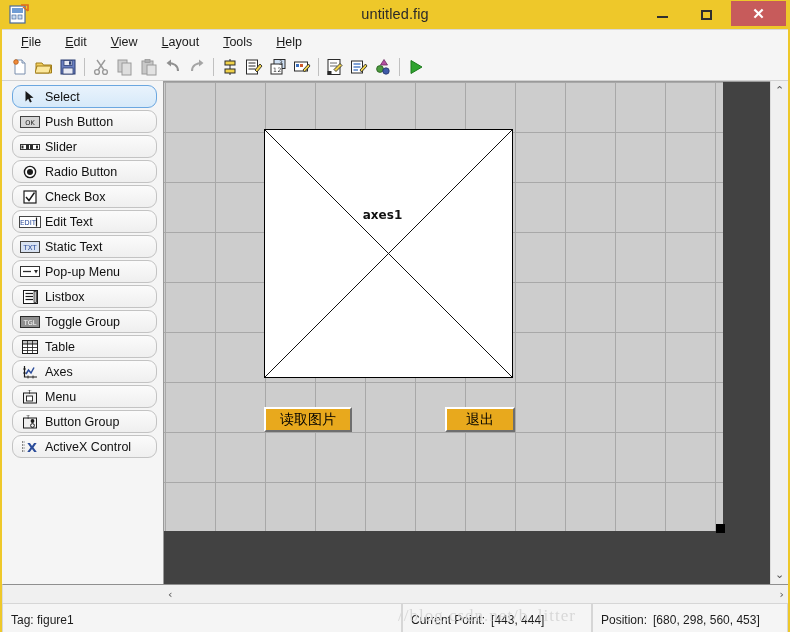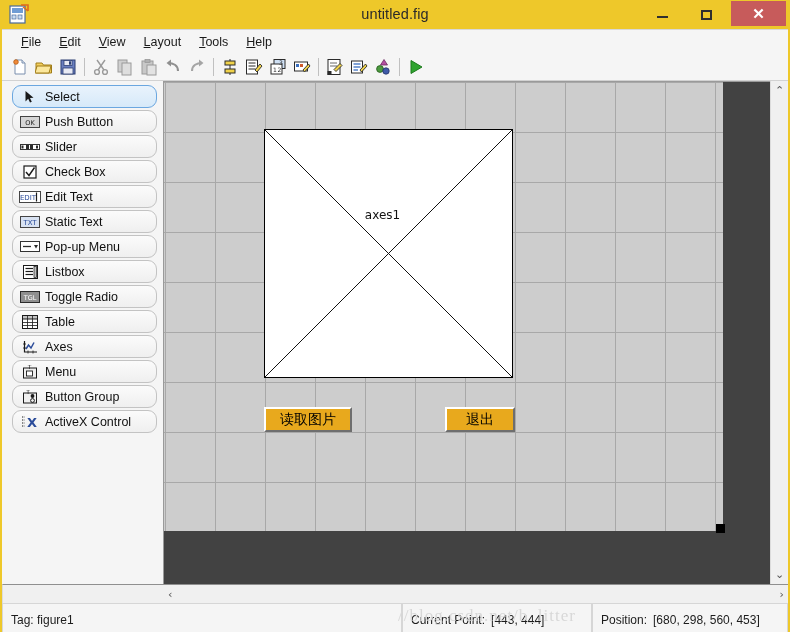--- a/index.html
+++ b/index.html
@@ -72,20 +72,21 @@
   #menu-bar {
     flex: 0 0 24px;
     height: 24px;
     background: #f5f5f5;
     border-top: 1px solid #d8d8d8;
     margin: 0 2px;
     display: flex;
     align-items: center;
     padding-left: 10px;
     box-sizing: border-box;
+    gap: 6px;
   }
   .menu-item {
     font-size: 12.5px;
     color: #1a1a1a;
     padding: 2px 9px;
     cursor: default;
   }
   .menu-item .mnemonic { text-decoration: underline; }
 
   
@@ -201,20 +202,21 @@
   }
   #axes1 svg { display: block; }
   #axes1-label {
     position: absolute;
     left: 0; right: 12px;
     top: 78px;
     text-align: center;
     font-size: 12px;
     color: #111111;
     font-family: "DejaVu Sans", sans-serif;
+    font-weight: bold;
   }
 
   
   .gui-pushbutton {
     position: absolute;
     background: #e8a91d;
     border-top: 2px solid #ffffff;
     border-left: 2px solid #ffffff;
     border-right: 2px solid #6e6e6e;
     border-bottom: 2px solid #6e6e6e;
@@ -523,20 +525,29 @@
               <rect x="0.5" y="2.5" width="19" height="5" fill="#ffffff" stroke="#333" stroke-width="1"></rect>
               <rect x="6" y="3" width="3" height="4" fill="#2b2b2b"></rect>
               <rect x="10" y="3" width="3" height="4" fill="#2b2b2b"></rect>
               <rect x="1.5" y="3.5" width="2" height="3" fill="#2b2b2b"></rect>
               <rect x="16" y="3.5" width="2" height="3" fill="#2b2b2b"></rect>
             </svg>
         </span>
         <span class="palette-label">Slider</span>
       </div>
 
+      <div class="palette-item">
+        <span class="palette-icon">
+          <svg width="14" height="14" viewBox="0 0 14 14">
+              <circle cx="7" cy="7" r="5.6" fill="#ffffff" stroke="#1a1a1a" stroke-width="1.4"></circle>
+              <circle cx="7" cy="7" r="3" fill="#1a1a1a"></circle>
+            </svg>
+        </span>
+        <span class="palette-label">Radio Button</span>
+      </div>
 
       <div class="palette-item">
         <span class="palette-icon">
           <svg width="14" height="14" viewBox="0 0 14 14">
               <rect x="1" y="1" width="12" height="12" fill="#ffffff" stroke="#1a1a1a" stroke-width="1.2"></rect>
               <path d="M3 7 L6 10.5 L11.5 2.5" fill="none" stroke="#1a1a1a" stroke-width="1.4"></path>
             </svg>
         </span>
         <span class="palette-label">Check Box</span>
       </div>
@@ -586,21 +597,21 @@
         <span class="palette-label">Listbox</span>
       </div>
 
       <div class="palette-item">
         <span class="palette-icon">
           <svg width="20" height="12" viewBox="0 0 20 12">
               <rect x="0.5" y="0.5" width="19" height="11" fill="#8f8f8f" stroke="#2b2b2b" stroke-width="1"></rect>
               <text x="10" y="8.6" font-size="6.5" text-anchor="middle" font-family="DejaVu Sans" fill="#ffffff">TGL</text>
             </svg>
         </span>
-        <span class="palette-label">Toggle Radio</span>
+        <span class="palette-label">Toggle Group</span>
       </div>
 
       <div class="palette-item">
         <span class="palette-icon">
           <svg width="16" height="14" viewBox="0 0 16 14">
               <rect x="0.5" y="0.5" width="15" height="13" fill="#ffffff" stroke="#1a1a1a" stroke-width="1"></rect>
               <rect x="0.5" y="0.5" width="15" height="3.5" fill="#c4c4c4" stroke="#1a1a1a" stroke-width="1"></rect>
               <line x1="5.5" y1="0.5" x2="5.5" y2="13.5" stroke="#1a1a1a" stroke-width="0.8"></line>
               <line x1="10.5" y1="0.5" x2="10.5" y2="13.5" stroke="#1a1a1a" stroke-width="0.8"></line>
               <line x1="0.5" y1="7.5" x2="15.5" y2="7.5" stroke="#1a1a1a" stroke-width="0.8"></line>

